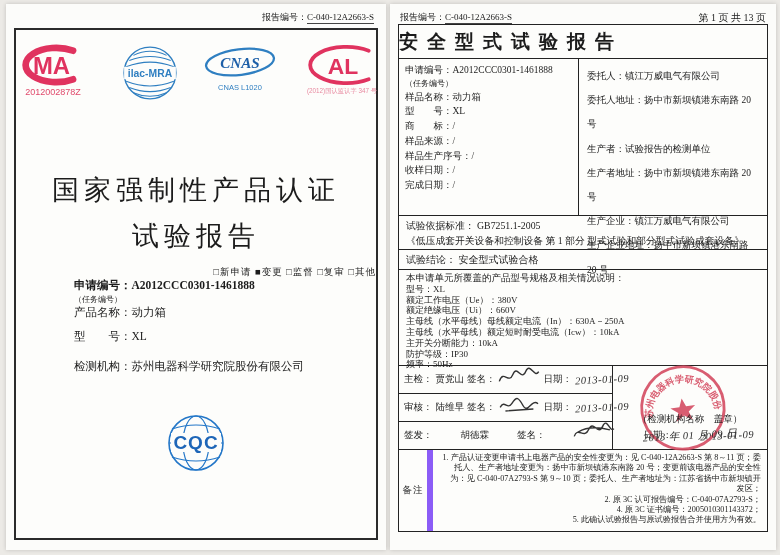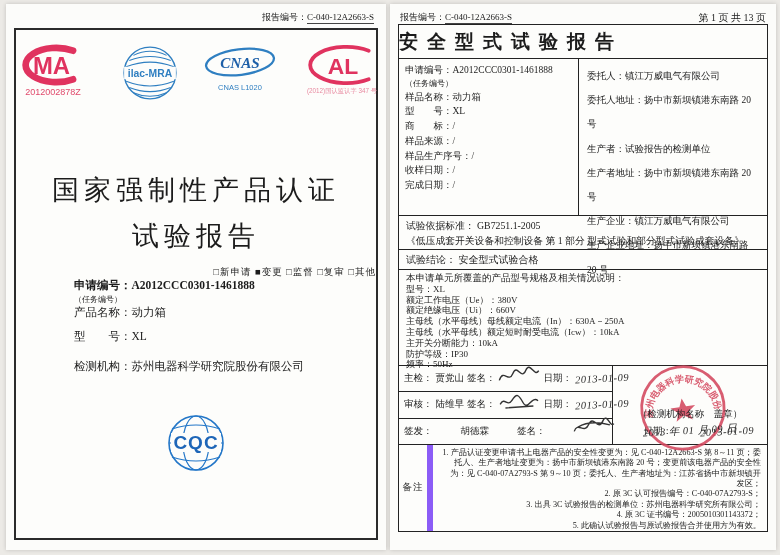--- a/index.html
+++ b/index.html
@@ -243,20 +243,19 @@
         <div class="seal-caption">（检测机构名称　盖章）</div>
         <div class="seal-date handwrite">2013 年 01 月 09 日</div>
       </div>
     </div>
 
     <div class="rrow rt-remark">
       <div class="remark-label">备注</div>
       <div class="remark-body">
         <div class="remark-item">1. 产品认证变更申请书上电器产品的安全性变更为：见 C-040-12A2663-S 第 8～11 页；委托人、生产者地址变更为：扬中市新坝镇港东南路 20 号；变更前该电器产品的安全性为：见 C-040-07A2793-S 第 9～10 页；委托人、生产者地址为：江苏省扬中市新坝镇开发区；</div>
         <div class="remark-item">2. 原 3C 认可报告编号：C-040-07A2793-S；</div>
-        <div class="remark-item">3. 出具 3C 试验报告的检测单位：苏州电器科学研究所有限公司；</div>
         <div class="remark-item">4. 原 3C 证书编号：2005010301143372；</div>
         <div class="remark-item">5. 此确认试验报告与原试验报告合并使用方为有效。</div>
       </div>
     </div>
   </div>
 
 </div>
 
 </body></html>

